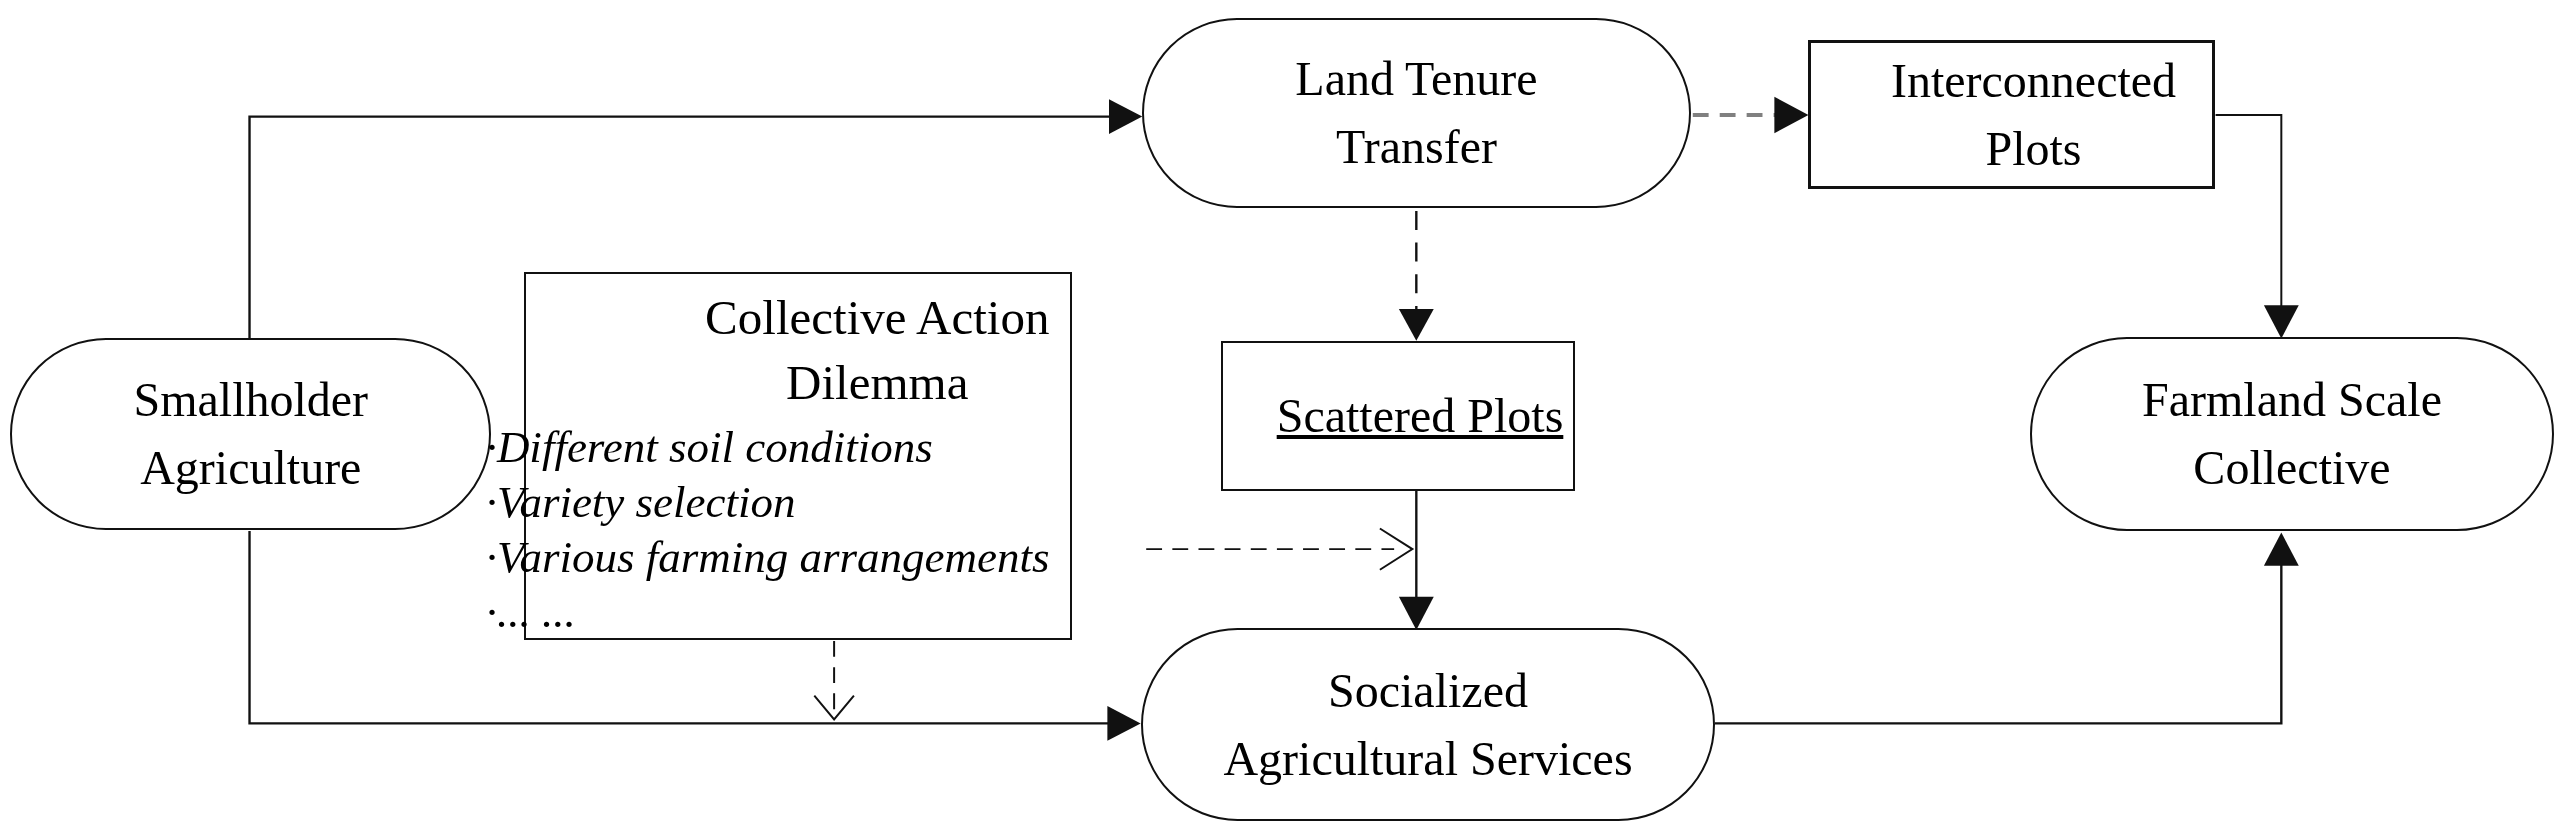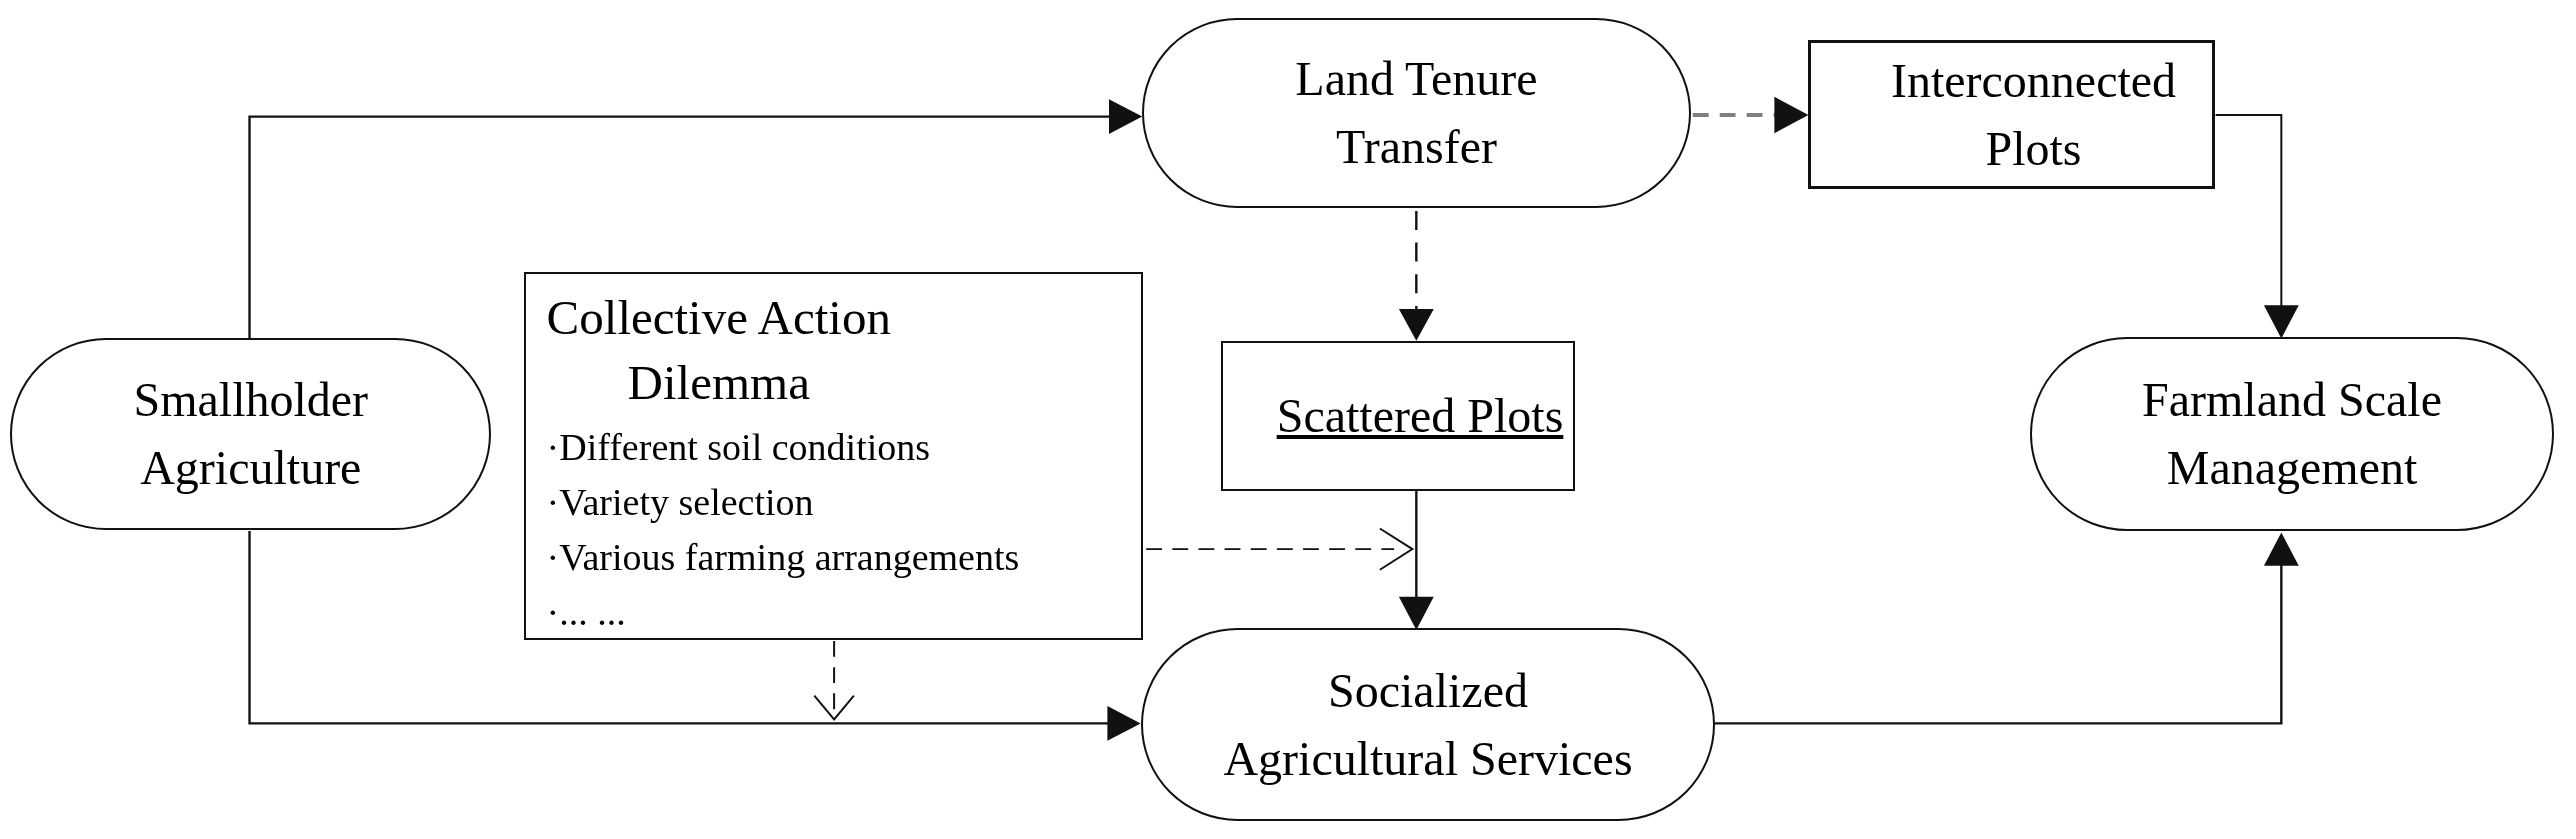--- a/index.html
+++ b/index.html
@@ -35,35 +35,36 @@
   .nl {
     display: block;
     font-size: 48px;
     line-height: 68px;
     white-space: nowrap;
   }
   
   .n-smallholder   { left: 10.3px;   top: 338px; width: 481px; height: 192px; }
   .n-landtenure    { left: 1142px; top: 18px;  width: 549px; height: 190px; }
   .n-interconnected{ left: 1808px; top: 40px;  width: 407px; height: 149px; border-width: 3.2px; }
-  .n-collective    { left: 524px;  top: 272px; width: 619px; height: 368px;
-                     justify-content: flex-start; padding: 11px 20.6px; align-items: flex-start; }
+  .n-collective    { left: 524px;  top: 272px; width: 548px; height: 368px;
+                     justify-content: flex-start; padding: 11px 20.6px; align-items: flex-end; }
   .n-scattered     { left: 1221px; top: 341px; width: 354px; height: 150px; text-decoration: underline; }
   .n-socialized    { left: 1141px; top: 628px; width: 574px; height: 193px; }
   .n-farmland      { left: 2030px; top: 337px; width: 524px; height: 194px; align-items: center; }
   .collective-title {
     text-align: center;
     font-size: 49px;
     line-height: 65px;
   }
   .collective-title .nl { font-size: 49px; line-height: 65px; }
   .bullet-list { margin-top: 4.8px; }
   .bullet {
     display: block;
-    font-size: 38px;
+    font-style: italic;
+    font-size: 45px;
     line-height: 55px;
     text-align: left;
     white-space: nowrap;
   }
 </style>
 </head>
 <body>
 
 <div class="canvas">
 
@@ -147,17 +148,17 @@
     <span class="nl">Scattered Plots</span>
   </div>
 
   <div class="node stadium n-socialized">
     <span class="nl">Socialized</span>
     <span class="nl">Agricultural Services</span>
   </div>
 
   <div class="node stadium n-farmland">
     <span class="nl">Farmland Scale</span>
-    <span class="nl">Management</span>
+    <span class="nl">Collective</span>
   </div>
 
 </div>
 
 
 </body></html>

